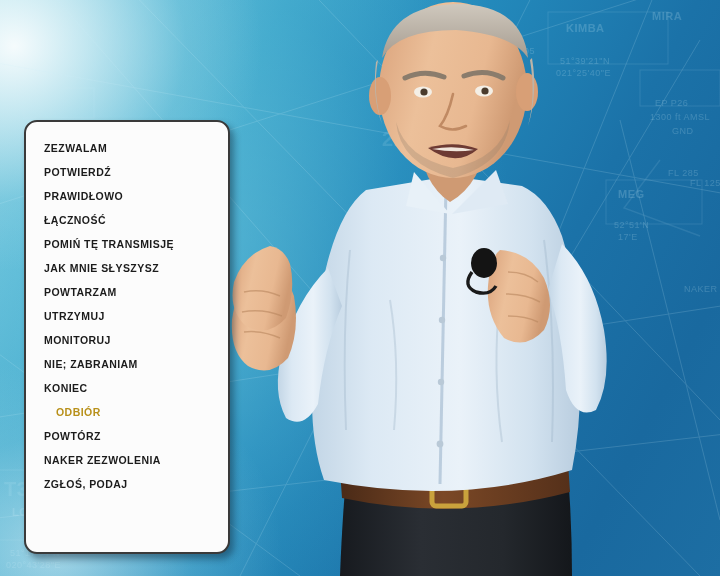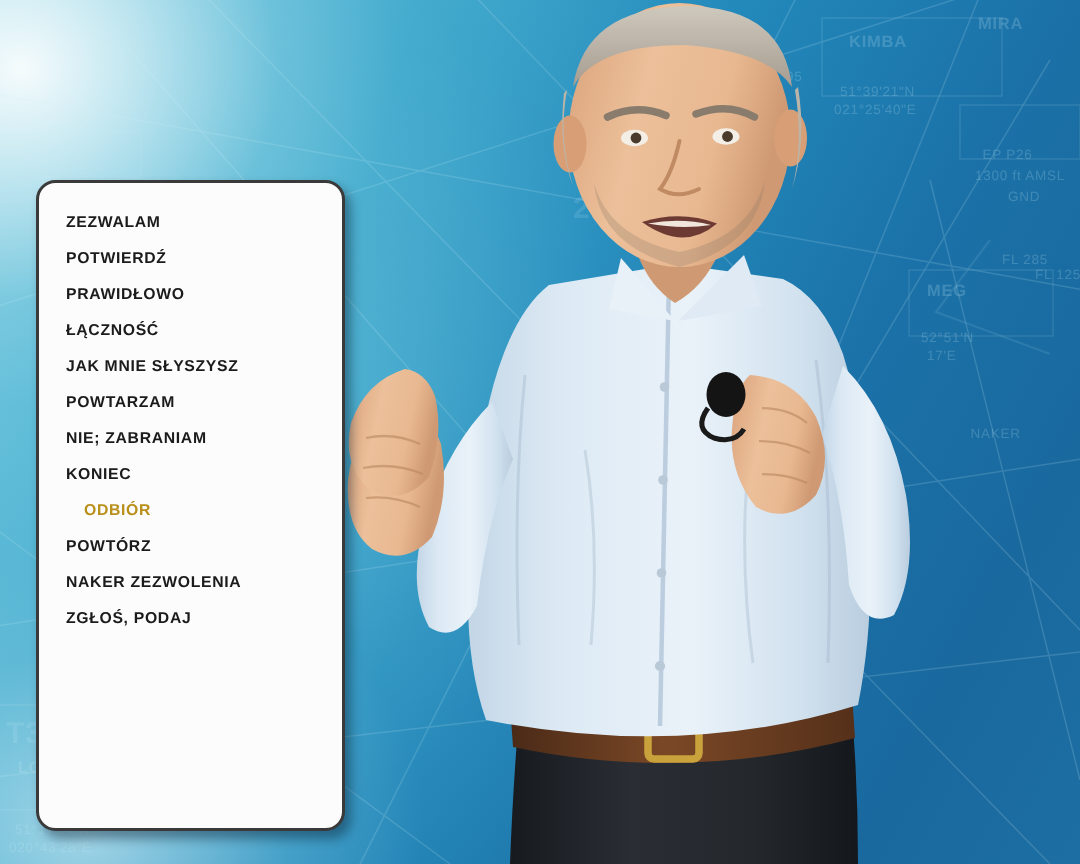--- a/index.html
+++ b/index.html
@@ -105,21 +105,21 @@
       <div class="wp sm" style="left: 556px; top: 48px;">021°25'40"E</div>
       <div class="wp" style="left: 652px; top: 10px; text-align: right;">MIRA</div>
       <div class="wp sm" style="left: 668px; top: 148px;">FL 285</div>
       <div class="wp sm" style="left: 690px; top: 158px;">FL 125</div>
       <div class="wp sm" style="left: 672px; top: 106px;">GND</div>
       <div class="wp sm" style="left: 655px; top: 78px;">EP P26</div>
       <div class="wp sm" style="left: 650px; top: 92px;">1300 ft AMSL</div>
       <div class="wp" style="left: 618px; top: 188px;">MEG</div>
       <div class="wp sm" style="left: 614px; top: 200px;">52°51'N</div>
       <div class="wp sm" style="left: 618px; top: 212px;">17'E</div>
-      <div class="wp sm" style="left: 647px; top: 264px;">NAKER</div>
+      <div class="wp sm" style="left: 684px; top: 264px;">NAKER</div>
       <div class="wp big" style="left: 382px; top: 128px;">21</div>
       <div class="wp sm" style="left: 524px; top: 26px;">95</div>
       <div class="wp sm" style="left: 34px; top: 100px;">FL 195</div>
       <div class="wp big" style="left: 4px; top: 478px;">T35</div>
       <div class="wp sm" style="left: 10px; top: 528px;">51°17'04"N</div>
       <div class="wp sm" style="left: 6px; top: 540px;">020°43'28"E</div>
       <div class="wp" style="left: 12px; top: 506px;">LOT</div>
     </div>
 
   <div class="person">
@@ -231,22 +231,25 @@
     </svg>
   </div>
 
 
   <div class="card">
     <div class="card-list">
         <div class="li">ZEZWALAM</div>
         <div class="li">POTWIERDŹ</div>
         <div class="li">PRAWIDŁOWO</div>
         <div class="li">ŁĄCZNOŚĆ</div>
+        <div class="li">POMIŃ TĘ TRANSMISJĘ</div>
         <div class="li">JAK MNIE SŁYSZYSZ</div>
         <div class="li">POWTARZAM</div>
+        <div class="li">UTRZYMUJ</div>
+        <div class="li">MONITORUJ</div>
         <div class="li">NIE; ZABRANIAM</div>
         <div class="li">KONIEC</div>
         <div class="li hl">ODBIÓR</div>
         <div class="li">POWTÓRZ</div>
         <div class="li">NAKER ZEZWOLENIA</div>
         <div class="li">ZGŁOŚ, PODAJ</div>
       </div>
   </div>
 
 </div>

